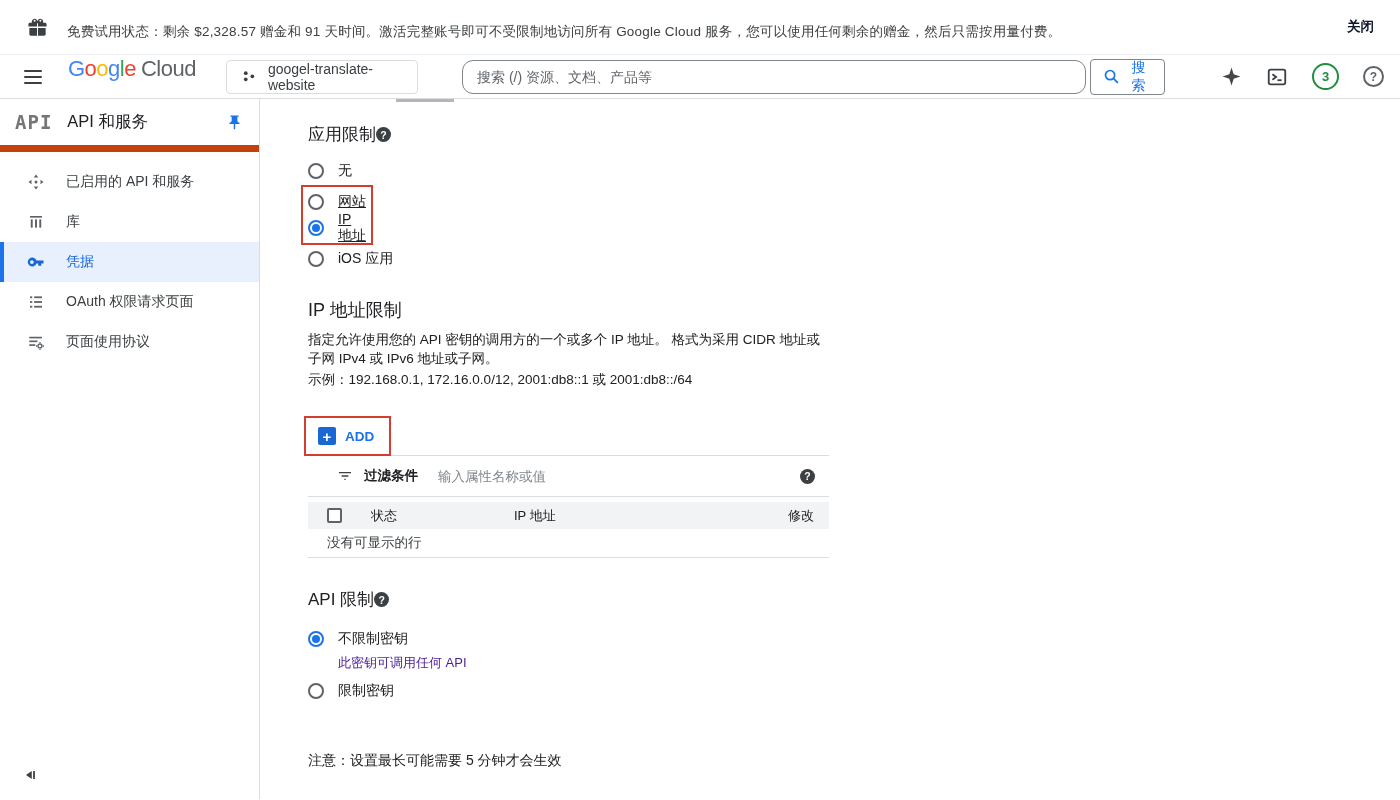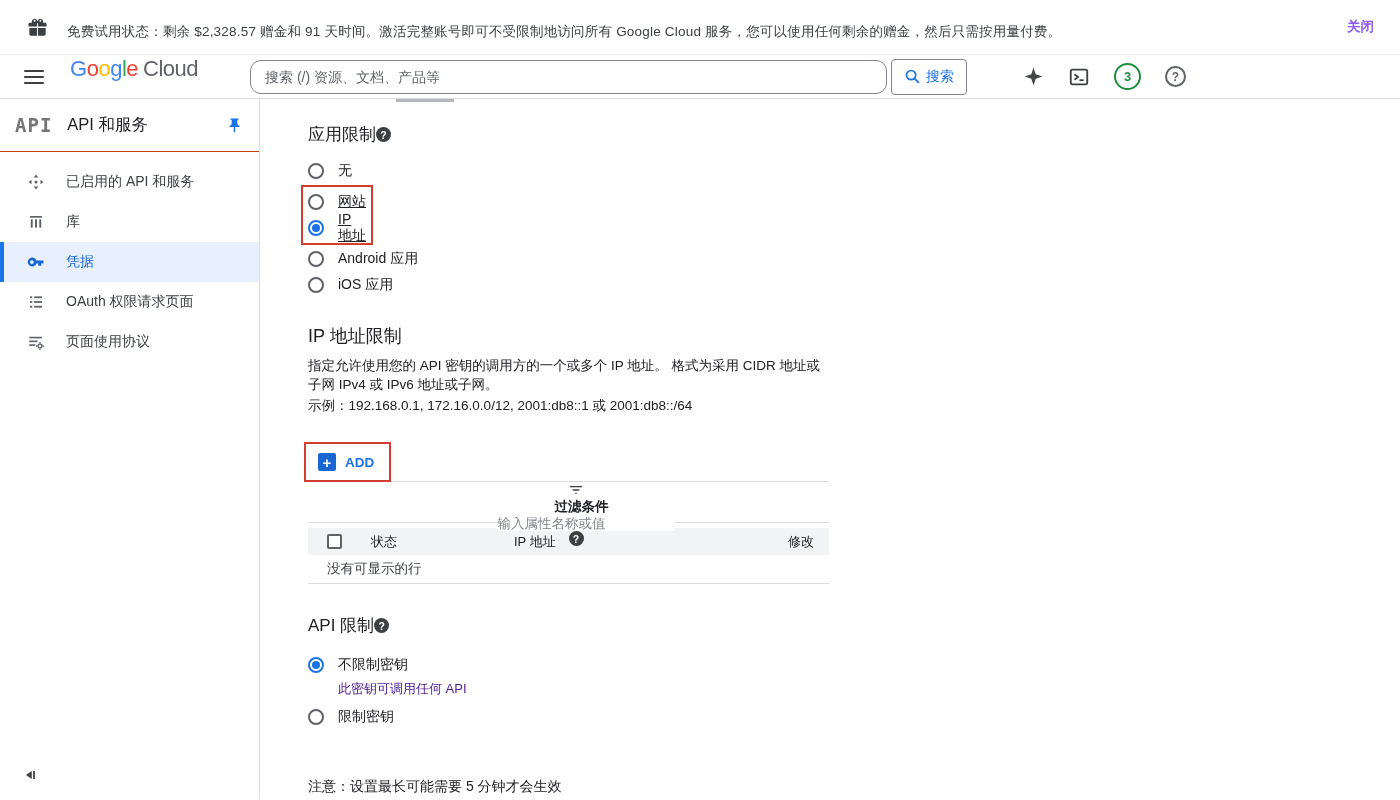--- a/index.html
+++ b/index.html
@@ -2,42 +2,42 @@
 <html><head>
 <meta charset="utf-8">
 <style>
   * { box-sizing: border-box; margin: 0; padding: 0; }
   html, body { width: 1400px; height: 800px; overflow: hidden; }
   body { font-family: "Liberation Sans", "DejaVu Sans", sans-serif; color: #202124; background: #fff; }
 
   
   .banner { height: 55px; display: flex; align-items: center; padding: 0 26px; background: #fff; border-bottom: 1px solid #eceff1; }
   .banner-text { font-size: 13.5px; color: #3c4043; margin-left: 18px; flex: 1; letter-spacing: .2px; margin-top: 10px; }
-  .banner-close { font-size: 13.5px; font-weight: bold; color: #8b5cf6; cursor: pointer; }
+  .banner-close { font-size: 13.5px; font-weight: bold; color: #0f172a; cursor: pointer; }
 
   
   .appbar { height: 44px; display: flex; align-items: center; border-bottom: 1px solid #dadce0; padding: 0 16px; }
   .hamburger { width: 20px; height: 14px; display: flex; flex-direction: column; justify-content: space-between; margin: 0 14px 0 8px; cursor: pointer; }
   .hamburger div { height: 2px; background: #3c4043; border-radius: 1px; }
   .logo { font-size: 22px; margin: 0 8px 15px 12px; letter-spacing: -.5px; white-space: nowrap; }
   .logo .cloud { color: #5f6368; margin-left: 5px; }
   .project-btn { border: 1px solid #dadce0; border-radius: 4px; height: 34px; display: flex; align-items: center; padding: 0 15px; margin-left: 22px; gap: 11px; font-size: 14px; color: #3c4043; cursor: pointer; }
   .search-wrap { display: flex; align-items: center; margin-left: 44px; }
   .search-input { width: 637px; height: 34px; border: 1px solid #80868b; border-radius: 11px; padding: 12px 14px; font-size: 14px; color: #3c4043; font-family: inherit; outline: none; }
   .search-input::placeholder { color: #5f6368; }
   .search-btn { height: 36px; padding: 0 12px; border: 1px solid #80868b; border-radius: 4px; background: #fff; margin-left: 4px; display: flex; align-items: center; gap: 5px; color: #1a73e8; font-size: 14px; font-family: inherit; cursor: pointer; }
   .appbar-right { display: flex; align-items: center; gap: 24px; margin-left: 56px; }
   .icon-btn { cursor: pointer; display: flex; align-items: center; justify-content: center; }
   .shell-badge { width: 27px; height: 27px; border: 2px solid #1e8e3e; border-radius: 50%; color: #1e8e3e; font-size: 13px; font-weight: bold; display: flex; align-items: center; justify-content: center; }
   .help-circle { width: 21px; height: 21px; border: 2px solid #5f6368; border-radius: 50%; color: #5f6368; font-size: 12px; font-weight: bold; display: flex; align-items: center; justify-content: center; }
 
   
   .layout { display: flex; height: 700px; }
   .sidebar { width: 260px; border-right: 1px solid #dadce0; position: relative; flex-shrink: 0; }
-  .sidebar-head { height: 53px; display: flex; align-items: center; padding: 0 16px 0 15px; border-bottom: 1px solid #c2410c; justify-content: flex-end; }
+  .sidebar-head { height: 53px; display: flex; align-items: center; padding: 0 16px 0 15px; border-bottom: 7px solid #c2410c; justify-content: flex-end; }
   .api-logo { font-family: "DejaVu Sans Mono", monospace; font-weight: bold; font-size: 19px; color: #757575; letter-spacing: 1px; }
   .sidebar-title { font-size: 16.5px; color: #202124; margin-left: 15px; flex: 1; }
   .nav { padding-top: 10px; }
   .nav-item { height: 40px; display: flex; align-items: center; padding-left: 27px; gap: 21px; font-size: 14px; color: #3c4043; cursor: pointer; position: relative; }
   .nav-item .nicon { width: 18px; height: 18px; display: flex; align-items: center; justify-content: center; flex-shrink: 0; }
   .nav-item.selected { background: #e8f0fe; color: #1967d2; }
   .nav-item.selected::before { content: ""; position: absolute; left: 0; top: 0; bottom: 0; width: 4px; background: #1a73e8; }
   .collapse-btn { position: absolute; left: 22px; bottom: 12px; cursor: pointer; }
 
   
@@ -55,21 +55,21 @@
   .radio.checked::after { content: ""; width: 8px; height: 8px; border-radius: 50%; background: #1a73e8; }
   .red-box { border: 2px solid #d23f31; }
   .red-box.rbox1 { width: 72px; margin: 1px 0 1px -7px; padding: 2px 4px 2px 5px; text-decoration: underline; }
   .ip-title { margin-top: 26px; }
   .desc { margin-top: 9px; font-size: 13.5px; line-height: 1.38; color: #202124; width: 525px; }
   .example { margin-top: 3px; font-size: 13.5px; color: #202124; }
   .add-box { width: 87px; height: 40px; margin: 27px 0 -1px -4px; display: flex; align-items: center; position: relative; z-index: 2; background: #fff; }
   .add-btn { display: flex; align-items: center; gap: 9px; padding-left: 12px; color: #1a73e8; font-size: 13.5px; font-weight: bold; background: none; border: none; cursor: pointer; font-family: inherit; }
   .plus-sq { width: 18px; height: 18px; background: #1967d2; border-radius: 2px; color: #fff; font-size: 15px; font-weight: bold; display: flex; align-items: center; justify-content: center; line-height: 1; }
   .filter-card { border-top: 1px solid #dadce0; }
-  .filter-bar { height: 41px; display: flex; align-items: center; padding: 0 14px 0 29px; border-bottom: 1px solid #dadce0; flex-direction: column; }
+  .filter-bar { height: 41px; display: flex; align-items: center; padding: 0 14px 0 29px; border-bottom: 1px solid #dadce0; }
   .filter-label { font-size: 13.5px; font-weight: bold; color: #202124; margin-left: 11px; }
   .filter-input { border: none; outline: none; flex: 1; margin-left: 20px; font-size: 13.5px; font-family: inherit; color: #3c4043; }
   .filter-input::placeholder { color: #80868b; }
   .thead { height: 27px; margin-top: 5px; background: #f1f3f4; display: flex; align-items: center; font-size: 13px; color: #202124; padding: 0 15px 0 19px; }
   .cb { width: 15px; height: 15px; border: 2px solid #5f6368; border-radius: 2px; background: #fff; flex-shrink: 0; cursor: pointer; }
   .col-status { margin-left: 29px; width: 143px; }
   .col-ip { flex: 1; }
   .col-edit { text-align: right; }
   .empty-row { height: 29px; display: flex; align-items: center; padding-left: 19px; font-size: 13.5px; color: #3c4043; border-bottom: 1px solid #dadce0; }
   .api-title { margin-top: 30px; }
@@ -92,20 +92,30 @@
 
 <div class="appbar">
   <div class="hamburger">
       <div></div>
       <div></div>
       <div></div>
     </div>
   <div class="logo">
     <span id="logo-google"><span style="color: rgb(66, 133, 244);">G</span><span style="color: rgb(234, 67, 53);">o</span><span style="color: rgb(251, 188, 5);">o</span><span style="color: rgb(66, 133, 244);">g</span><span style="color: rgb(52, 168, 83);">l</span><span style="color: rgb(234, 67, 53);">e</span></span><span class="cloud">Cloud</span>
   </div>
+  <div class="project-btn">
+    <span style="display:flex">
+      <svg width="15" height="15" viewBox="0 0 16 16" fill="#3c4043">
+          <circle cx="4" cy="4.5" r="2"></circle>
+          <circle cx="4" cy="11" r="2"></circle>
+          <circle cx="11" cy="7.8" r="2"></circle>
+        </svg>
+    </span>
+    <span>googel-translate-website</span>
+  </div>
   <div class="search-wrap">
     <input class="search-input" placeholder="搜索 (/) 资源、文档、产品等" style="">
     <button class="search-btn">
       <span style="display:flex">
         <svg width="17" height="17" viewBox="0 0 24 24" fill="none" stroke="#1a73e8" stroke-width="2.4">
             <circle cx="10" cy="10" r="6.5"></circle>
             <path d="M15 15l6 6"></path>
           </svg>
       </span>
       <span>搜索</span>
@@ -227,24 +237,20 @@
             <span class="radio"></span>
             <span>网站</span>
           </div>
           <div class="radio-row">
             <span class="radio checked"></span>
             <span>IP 地址</span>
           </div>
         </div>
         <div class="radio-row">
           <span class="radio"></span>
-          <span>Android 应用</span>
-        </div>
-        <div class="radio-row">
-          <span class="radio"></span>
           <span>iOS 应用</span>
         </div>
       </div>
 
       <div class="sec-title lg ip-title">IP 地址限制</div>
       <div class="desc">指定允许使用您的 API 密钥的调用方的一个或多个 IP 地址。 格式为采用 CIDR 地址或子网 IPv4 或 IPv6 地址或子网。</div>
       <div class="example">示例：192.168.0.1, 172.16.0.0/12, 2001:db8::1 或 2001:db8::/64</div>
 
       <div class="red-box add-box">
         <button class="add-btn">

